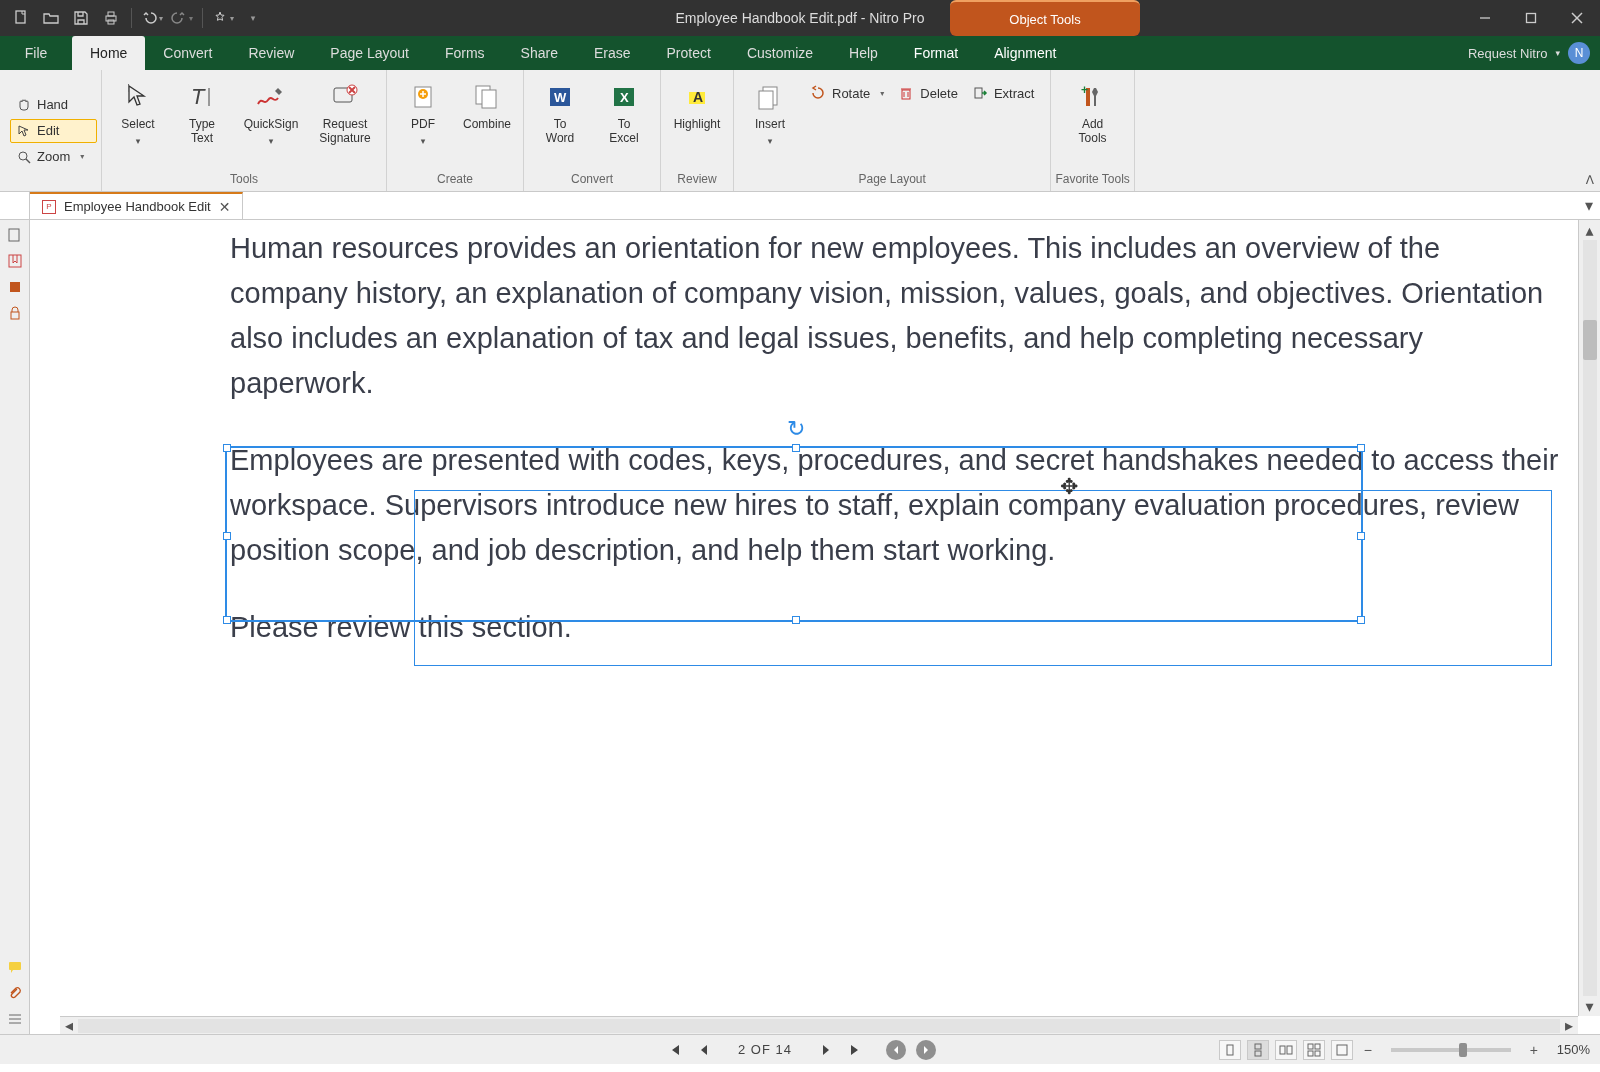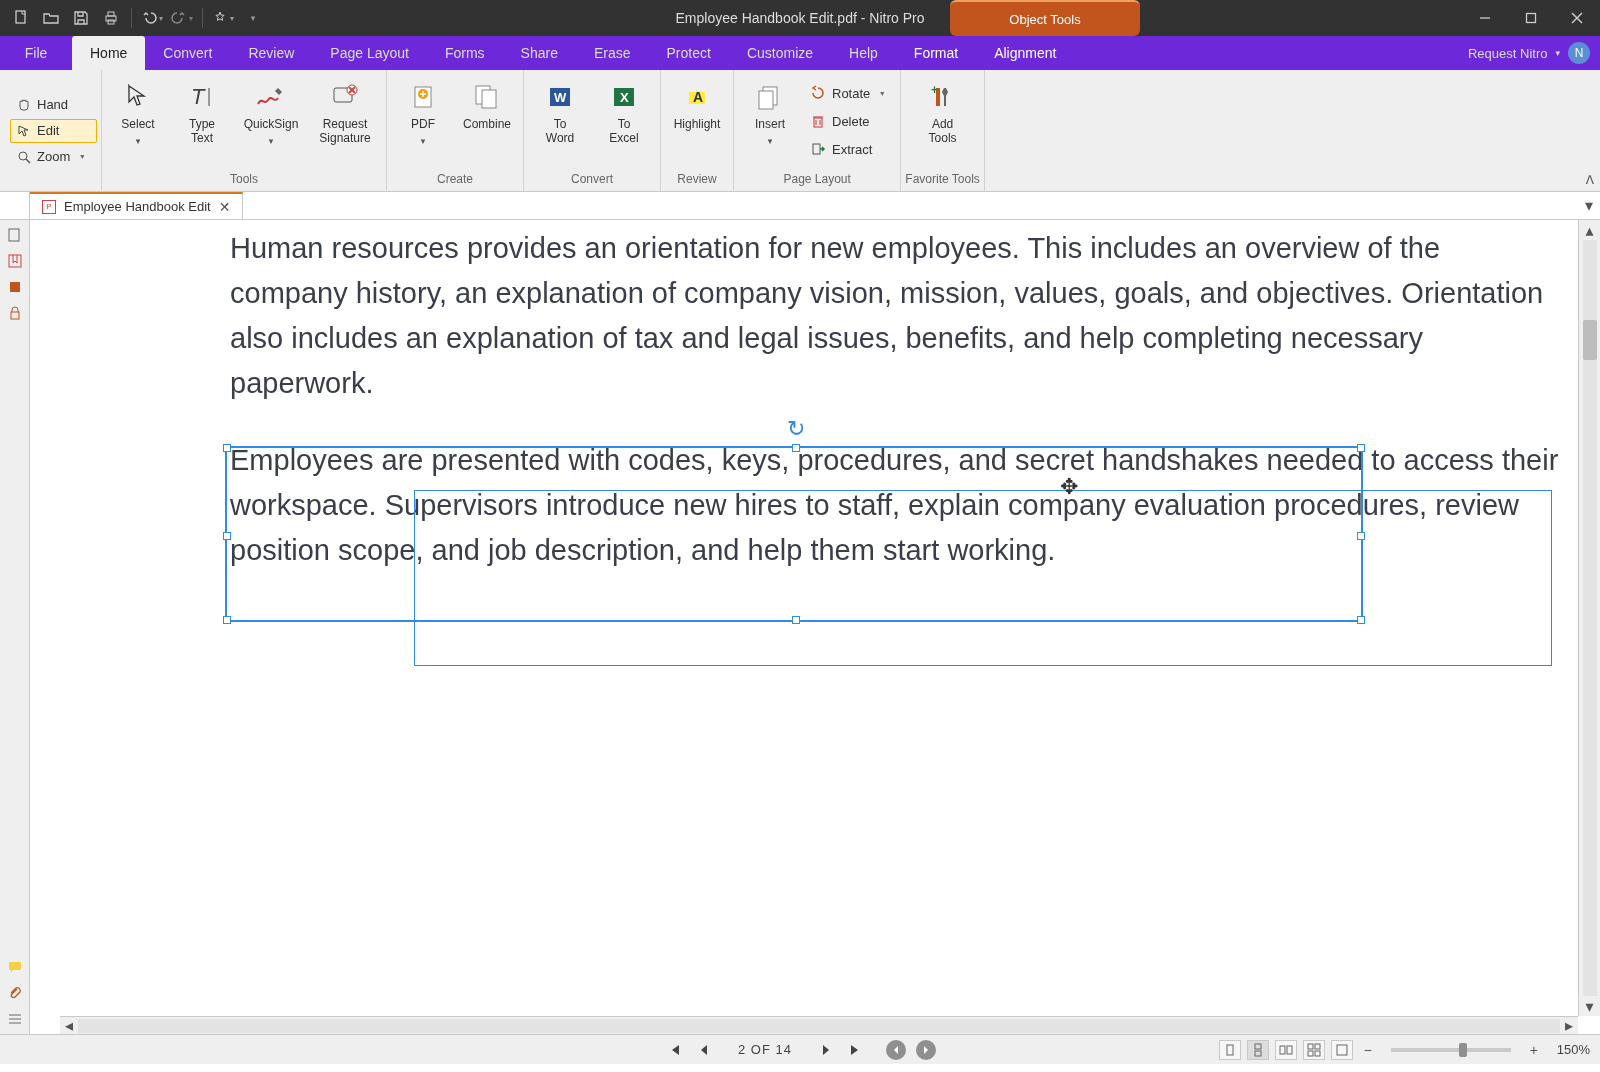--- a/index.html
+++ b/index.html
@@ -11,42 +11,42 @@
 .qat-btn { width: 26px; height: 26px; display: flex; align-items: center; justify-content: center; color: #ccc; cursor: pointer; }
 .qat-btn svg { width: 16px; height: 16px; }
 .qat-sep { width: 1px; height: 20px; background: #555; margin: 0 3px; }
 .title-center { position: absolute; left: 50%; transform: translateX(-50%); color: #ddd; font-size: 14px; }
 .context-tab-header { position: absolute; right: 460px; top: 0; height: 36px; width: 190px; background: #c1551d; color: #fff; display: flex; align-items: center; justify-content: center; font-size: 13px; border-top: 2px solid #f0a060; border-radius: 6px; }
 .win-controls { position: absolute; right: 0; top: 0; display: flex; height: 36px; }
 .win-btn { width: 46px; display: flex; align-items: center; justify-content: center; color: #ccc; cursor: pointer; }
 .win-btn svg { width: 12px; height: 12px; }
 
 
-.menubar { height: 34px; background: #6d28d9; display: flex; align-items: stretch; color: #ddd; font-size: 14px; position: relative; }
+.menubar { height: 34px; background: #14532d; display: flex; align-items: stretch; color: #ddd; font-size: 14px; position: relative; }
 .menu-file { width: 72px; display: flex; align-items: center; justify-content: center; color: #ddd; cursor: pointer; }
 .menu-tab { padding: 0 18px; display: flex; align-items: center; cursor: pointer; color: #ddd; }
 .menu-tab.active { background: #efefef; color: #222; border-top-left-radius: 3px; border-top-right-radius: 3px; }
 .menu-tab.ctx { color: #fff; }
 .menu-user { position: absolute; right: 10px; top: 0; height: 34px; display: flex; align-items: center; gap: 8px; color: #ddd; font-size: 13px; }
 .avatar { width: 22px; height: 22px; border-radius: 50%; background: #5a8fd6; color: #fff; display: flex; align-items: center; justify-content: center; font-size: 12px; }
 
 
 .ribbon { height: 122px; background: #efefef; border-bottom: 1px solid #c9c9c9; display: flex; align-items: stretch; padding-left: 6px; position: relative; }
 .ribbon-left { width: 96px; display: flex; flex-direction: column; justify-content: center; gap: 2px; padding: 6px 4px; border-right: 1px solid #d2d2d2; }
 .small-btn { height: 24px; display: flex; align-items: center; gap: 6px; padding: 0 6px; font-size: 13px; color: #333; border: 1px solid transparent; border-radius: 2px; cursor: pointer; }
 .small-btn.active { background: #fff2cc; border: 1px solid #f0b000; }
 .small-btn svg { width: 14px; height: 14px; }
 .ribbon-group { display: flex; flex-direction: column; align-items: center; border-right: 1px solid #d2d2d2; padding: 4px 4px 2px 4px; }
 .ribbon-group-items { display: flex; align-items: flex-start; flex: 1; }
 .ribbon-group-label { font-size: 12px; color: #666; height: 20px; display: flex; align-items: center; }
 .big-btn { width: 64px; height: 92px; display: flex; flex-direction: column; align-items: center; justify-content: flex-start; padding-top: 6px; gap: 4px; font-size: 12px; color: #333; cursor: pointer; text-align: center; line-height: 1.15; }
 .big-btn.wide { width: 74px; }
 .big-btn .icon { width: 34px; height: 34px; display: flex; align-items: center; justify-content: center; }
 .big-btn .chev { font-size: 9px; color: #555; }
-.stack-btns { display: flex; flex-direction: column; gap: 2px; padding: 6px 6px 0 2px; }
+.stack-btns { display: flex; flex-direction: row; gap: 2px; padding: 6px 6px 0 2px; }
 .stack-btn { height: 26px; display: flex; align-items: center; gap: 6px; font-size: 13px; color: #333; padding: 0 6px; cursor: pointer; }
 .stack-btn svg { width: 16px; height: 16px; }
 .ribbon-collapse { position: absolute; right: 6px; bottom: 4px; font-size: 12px; color: #555; cursor: pointer; }
 
 
 .doc-tab-row { height: 28px; background: #fff; border-bottom: 1px solid #c9c9c9; display: flex; align-items: stretch; }
 .doc-tab-spacer { width: 30px; border-right: 1px solid #c9c9c9; }
 .doc-tab { display: flex; align-items: center; gap: 8px; padding: 0 12px; border-right: 1px solid #c9c9c9; background: #fff; font-size: 13px; color: #333; cursor: pointer; border-top: 2px solid #d67a19; }
 .doc-tab .pdf-icon { width: 14px; height: 14px; background: #fff; border: 1px solid #c44; font-size: 8px; color: #c44; display: flex; align-items: center; justify-content: center; }
 .doc-tab .close { cursor: pointer; color: #555; font-size: 14px; }
@@ -443,20 +443,21 @@
             <line x1="2" y1="12" x2="14" y2="12" stroke="#666"></line>
           </svg>
         </div>
     </div>
   </div>
 
   <div class="page-area">
     <div class="page-content">
       <p>Human resources provides an orientation for new employees. This includes an overview of the company history, an explanation of company vision, mission, values, goals, and objectives. Orientation also includes an explanation of tax and legal issues, benefits, and help completing necessary paperwork.</p>
       <p>Employees are presented with codes, keys, procedures, and secret handshakes needed to access their workspace. Supervisors introduce new hires to staff, explain company evaluation procedures, review position scope, and job description, and help them start working.</p>
+      <p>Please review this section.</p>
     </div>
 
     <div class="selected-box" style="left:195px; top:226px; width:1138px; height:176px;">
       <span class="rotate-handle" style="left:560px; top:-32px;">↻</span>
       <div class="sel-handle" style="left:-4px; top:-4px;"></div>
       <div class="sel-handle" style="left:565px; top:-4px;"></div>
       <div class="sel-handle" style="right:-4px; top:-4px;"></div>
       <div class="sel-handle" style="left:-4px; top:84px;"></div>
       <div class="sel-handle" style="right:-4px; top:84px;"></div>
       <div class="sel-handle" style="left:-4px; bottom:-4px;"></div>

